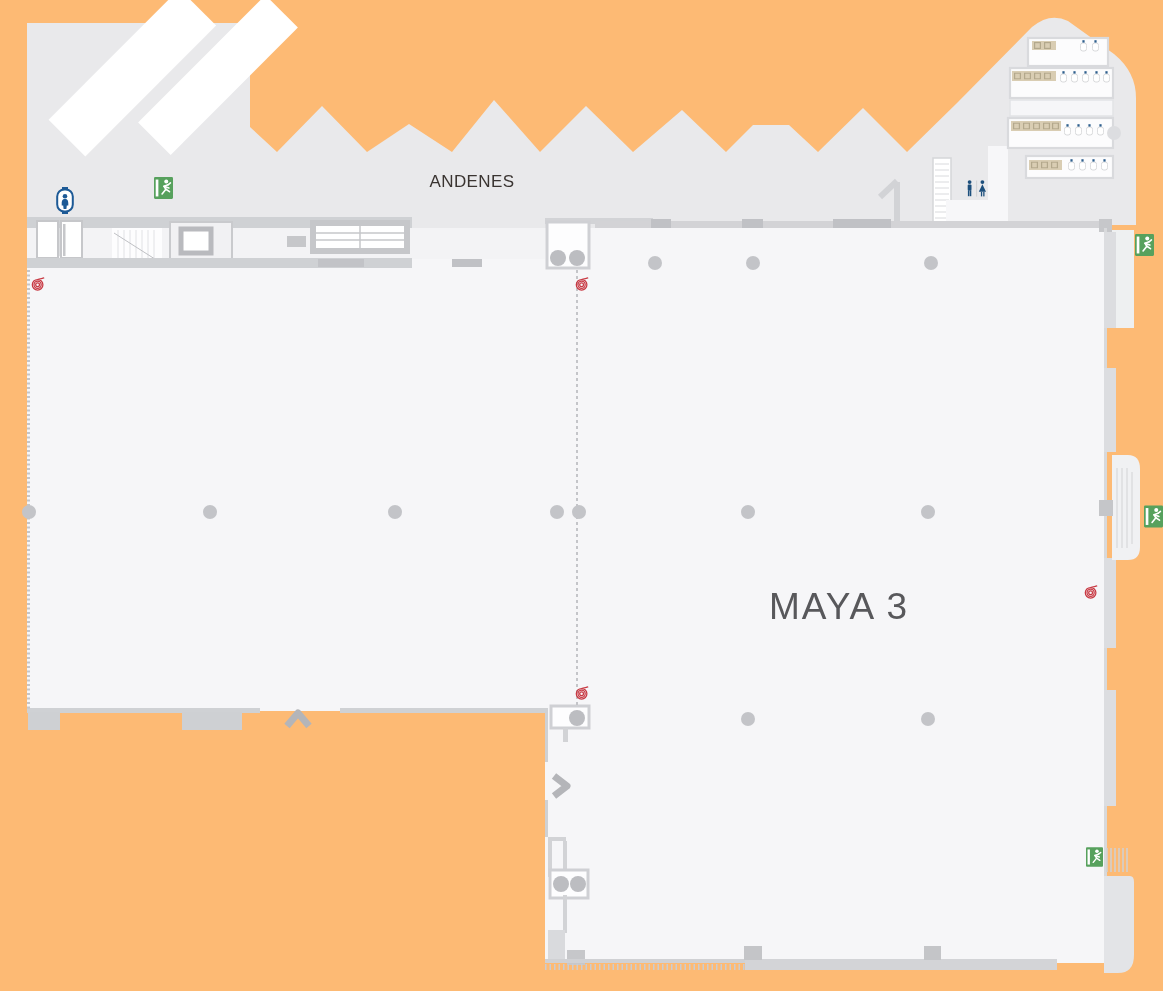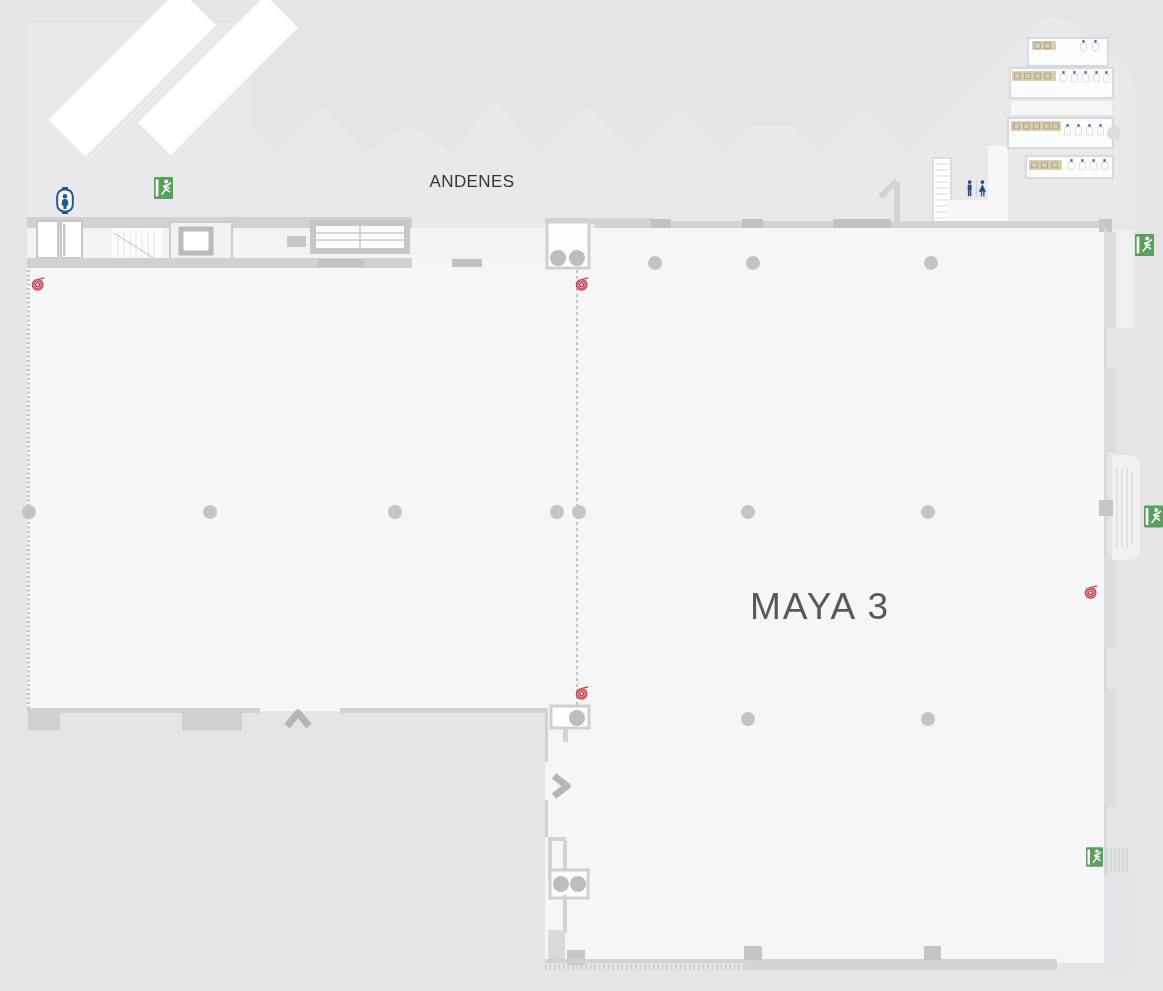--- a/index.html
+++ b/index.html
@@ -1,22 +1,22 @@
 <!DOCTYPE html>
 <html style="--hall-fill: #f6f6f8; --dock-fill: #e9e9eb; --wall: #cfd1d4; --wall-dark: #c0c1c5; --column-dot: #c3c4c8; --exit-green: #57a15d; --elevator-blue: #1d5a96; --restroom-blue: #1d4f7c; --fire-red: #c83943; --sink-beige: #d9cdb3; --sink-dark: #b3a88c; --label-dark: #3a3431; --label-gray: #58585b;"><head>
 <meta charset="utf-8">
 <style>
   html,body{margin:0;padding:0;background:#ffffff;}
-  #canvas{position:relative;width:1163px;height:991px;background:#e5e5e5;overflow:hidden;
+  #canvas{position:relative;width:1163px;height:991px;background:#fdba74;overflow:hidden;
           font-family:"Liberation Sans",sans-serif;}
   #baseSvg{position:absolute;left:0;top:0;}
   .label{position:absolute;color:var(--label-gray);text-align:center;pointer-events:none;}
   #andenes-label{left:392px;top:172px;width:160px;font-size:17px;color:var(--label-dark);letter-spacing:.4px;}
   #maya2-label{left:203px;top:484px;width:196px;font-size:38px;letter-spacing:2px;}
-  #maya3-label{left:722px;top:586px;width:196px;font-size:37px;letter-spacing:2px;}
+  #maya3-label{left:741px;top:586px;width:196px;font-size:37px;letter-spacing:2px;}
 </style>
 </head>
 <body>
 
 <div id="canvas">
 <svg id="baseSvg" width="1163" height="991" xmlns="http://www.w3.org/2000/svg">
   <defs>
     <symbol id="exitman" viewBox="0 0 20 23">
       <rect width="20" height="23" rx="1.2" style="fill:var(--exit-green)"></rect>
       <rect x="1.8" y="2.6" width="2.8" height="17.8" fill="#fff"></rect>

